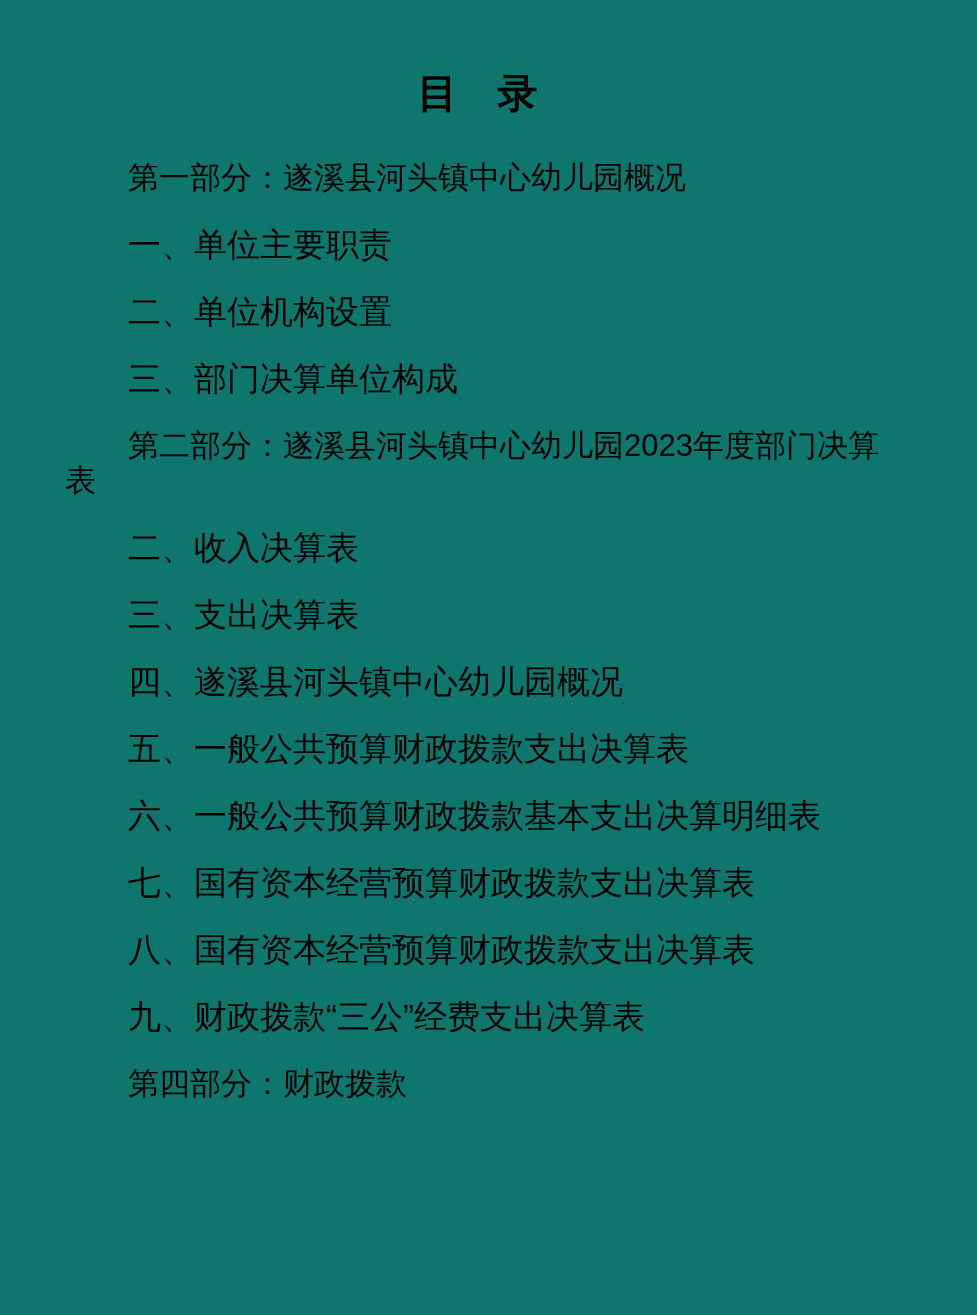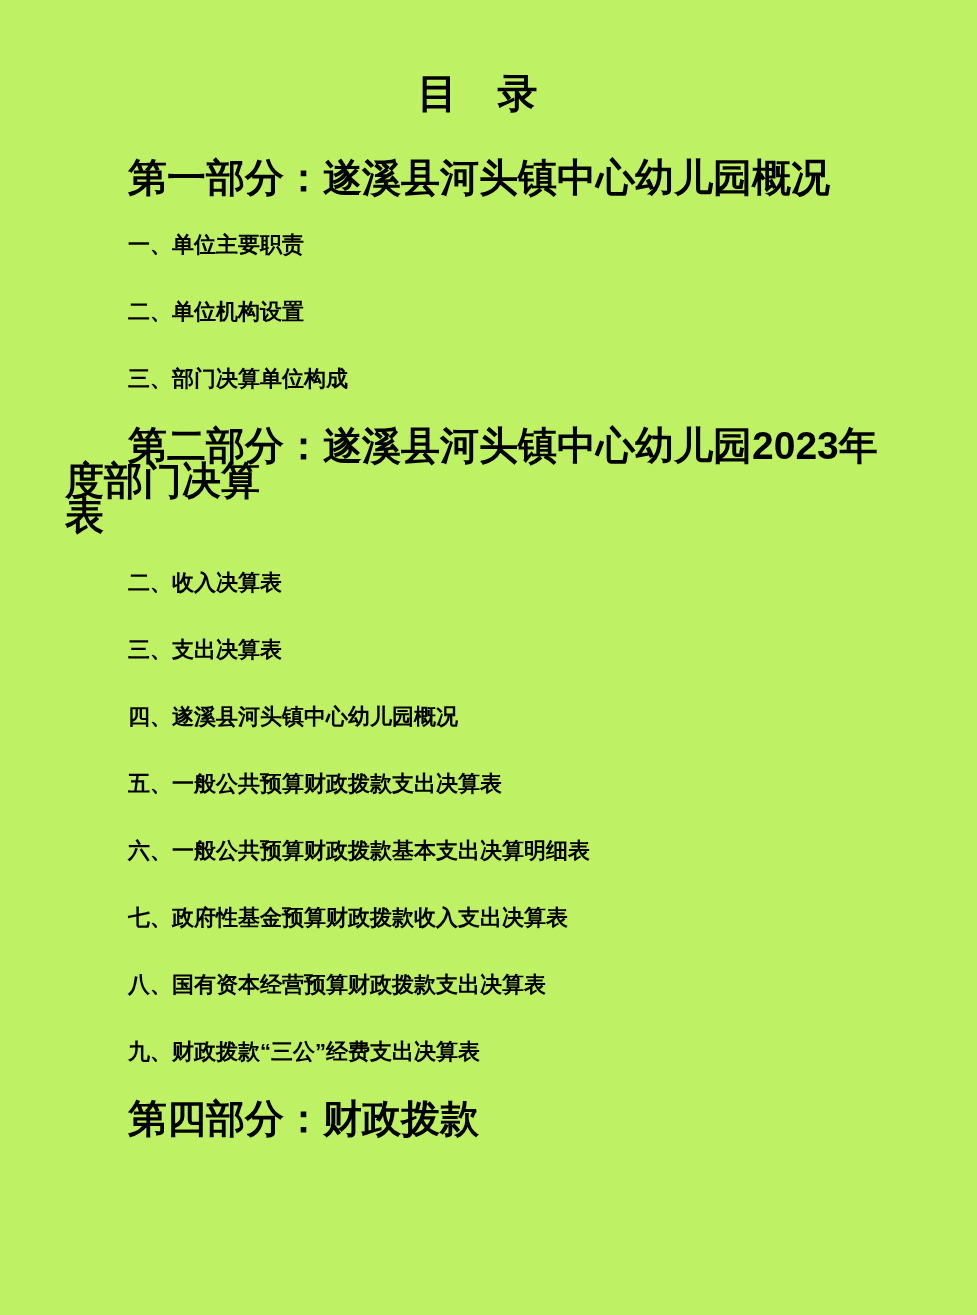--- a/index.html
+++ b/index.html
@@ -5,42 +5,41 @@
   html, body {
     margin: 0;
     padding: 0;
     background: #ffffff;
   }
   .page {
     position: relative;
     width: 977px;
     height: 1315px;
     box-sizing: border-box;
-    background: #bef264;
+    background: #0f766e;
     color: #000000;
     font-family: "Liberation Sans", sans-serif;
     padding: 0 87px 0 65px;
     overflow: hidden;
   }
   .title {
     font-size: 40px;
     font-weight: bold;
     line-height: 50px;
     text-align: center;
     margin: 68px 0 42px 0;
   }
   .para {
     margin: 0 0 32px 0;
-    font-size: 22px;
+    font-size: 33px;
     line-height: 35px;
-    font-weight: bold;
   }
   .para.heading {
-    font-weight: bold;
-    font-size: 39px;
+    font-weight: normal;
+    font-size: 31px;
   }
   .para .line.first {
     text-indent: 63px;
   }
   .para .line.cont {
     text-indent: 0;
   }
 </style>
 </head>
 <body>
@@ -73,21 +72,21 @@
       <div class="para item">
         <div class="line first">四、遂溪县河头镇中心幼儿园概况</div>
       </div>
       <div class="para item">
         <div class="line first">五、一般公共预算财政拨款支出决算表</div>
       </div>
       <div class="para item">
         <div class="line first">六、一般公共预算财政拨款基本支出决算明细表</div>
       </div>
       <div class="para item">
-        <div class="line first">七、政府性基金预算财政拨款收入支出决算表</div>
+        <div class="line first">七、国有资本经营预算财政拨款支出决算表</div>
       </div>
       <div class="para item">
         <div class="line first">八、国有资本经营预算财政拨款支出决算表</div>
       </div>
       <div class="para item">
         <div class="line first">九、财政拨款“三公”经费支出决算表</div>
       </div>
       <div class="para heading">
         <div class="line first">第四部分：财政拨款</div>
       </div>

